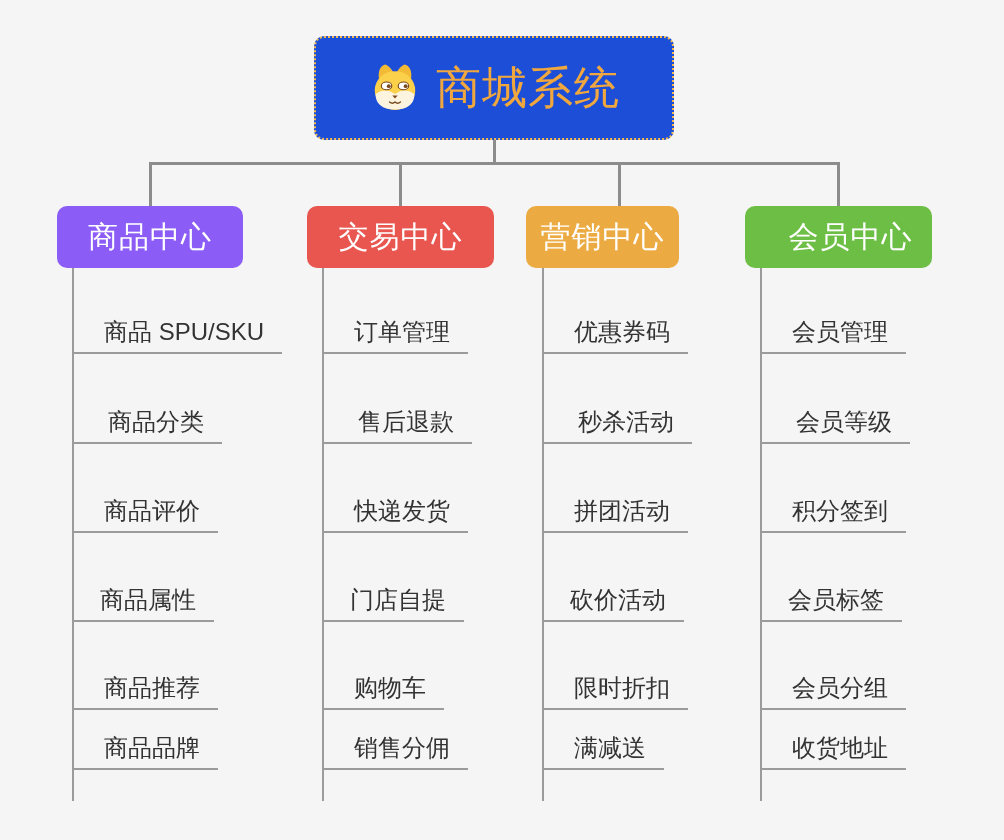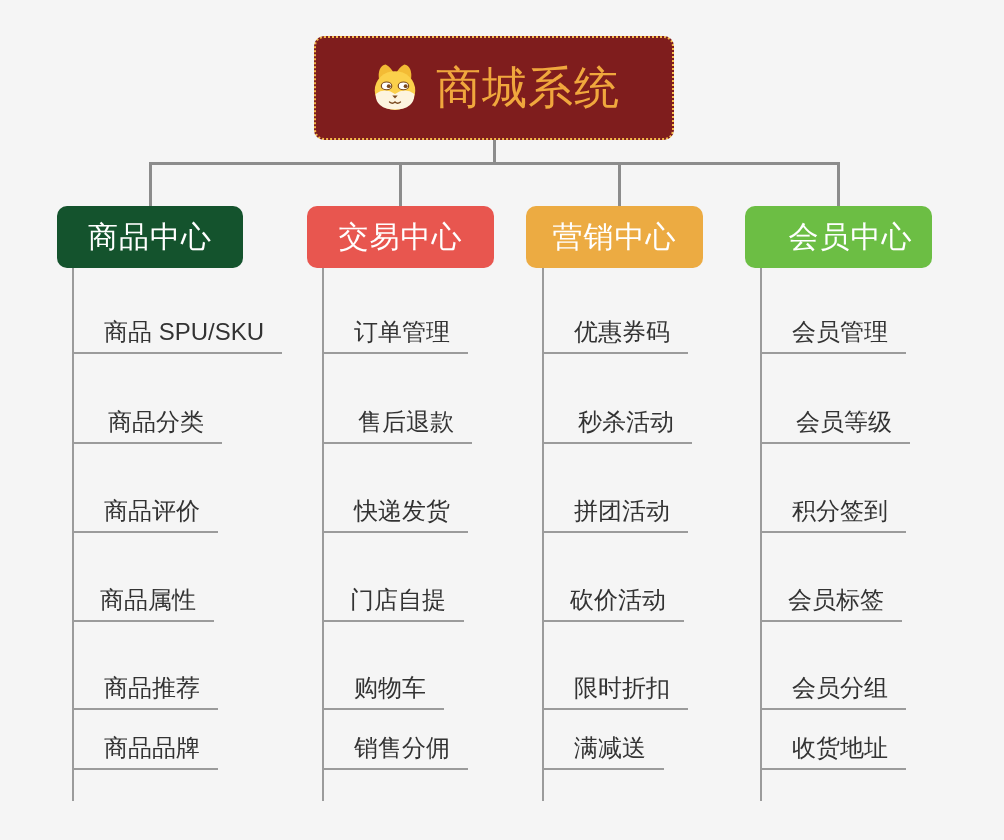--- a/index.html
+++ b/index.html
@@ -11,21 +11,21 @@
   body{
     background:var(--bg);
     font-family:"Liberation Sans","DejaVu Sans",sans-serif;
     overflow:hidden;
   }
   .stage{position:relative;width:1004px;height:840px;background:var(--bg);}
 
   
   .root-node{
     position:absolute;left:314px;top:36px;width:360px;height:104px;
-    background:#7f1d1d;border:2px dotted var(--root-border);border-radius:10px;
+    background:#1d4ed8;border:2px dotted var(--root-border);border-radius:10px;
     display:flex;align-items:center;justify-content:center;gap:14px;
   }
   .root-title{
     font-size:45px;letter-spacing:1px;color:var(--root-title);
     white-space:nowrap;
   }
   .dog-icon{width:54px;height:52px;flex:0 0 auto;}
 
   
   .cline{position:absolute;background:var(--connector);}
@@ -35,21 +35,21 @@
   .drop.b0{left:149px;} .drop.b1{left:399px;} .drop.b2{left:618px;} .drop.b3{left:837px;}
 
   
   .branch-header{
     position:absolute;top:206px;height:62px;border-radius:10px;
     display:flex;align-items:center;justify-content:center;
     color:#ffffff;font-size:30px;letter-spacing:1px;white-space:nowrap;
   }
   .branch-header.b0{left:57px;width:186px;}
   .branch-header.b1{left:307px;width:187px;}
-  .branch-header.b2{left:526px;width:177px;}
+  .branch-header.b2{left:526px;width:153px;}
   .branch-header.b3{left:745px;width:187px;padding-left:24px;}
 
   
   .spine{position:absolute;top:268px;height:533px;width:2px;background:var(--line);}
   .spine.b0{left:72px;} .spine.b1{left:322px;} .spine.b2{left:542px;} .spine.b3{left:760px;}
 
   
   .node-item{
     position:absolute;
     font-size:24px;line-height:28px;color:var(--text);
@@ -82,21 +82,21 @@
       <ellipse cx="22" cy="27.5" rx="6.2" ry="4.6" fill="#ffffff" stroke="#7a4a1f" stroke-width="1.4"></ellipse>
       <ellipse cx="42" cy="27.5" rx="6.2" ry="4.6" fill="#ffffff" stroke="#7a4a1f" stroke-width="1.4"></ellipse>
       <circle cx="24.6" cy="27.8" r="2.3" fill="#7a4a1f"></circle>
       <circle cx="44.6" cy="27.8" r="2.3" fill="#7a4a1f"></circle>
       <path d="M28.8,39 L35.2,39 L32,42.4 Z" fill="#7a4a1f"></path>
       <path d="M25.5,46.5 Q29,49.5 32,46.5 Q35,49.5 38.5,46.5" fill="none" stroke="#7a4a1f" stroke-width="1.6" stroke-linecap="round"></path>
     </svg>
     <span class="root-title">商城系统</span>
   </div>
 
-  <div class="branch-header b0" style="background: #14532d;">
+  <div class="branch-header b0" style="background: #8b5cf6;">
     <span>商品中心</span>
   </div>
   <div class="spine b0"></div>
   <div class="node-item b0 r0">商品 SPU/SKU</div>
   <div class="node-item b0 r1">商品分类</div>
   <div class="node-item b0 r2">商品评价</div>
   <div class="node-item b0 r3">商品属性</div>
   <div class="node-item b0 r4">商品推荐</div>
   <div class="node-item b0 r5">商品品牌</div>
 

